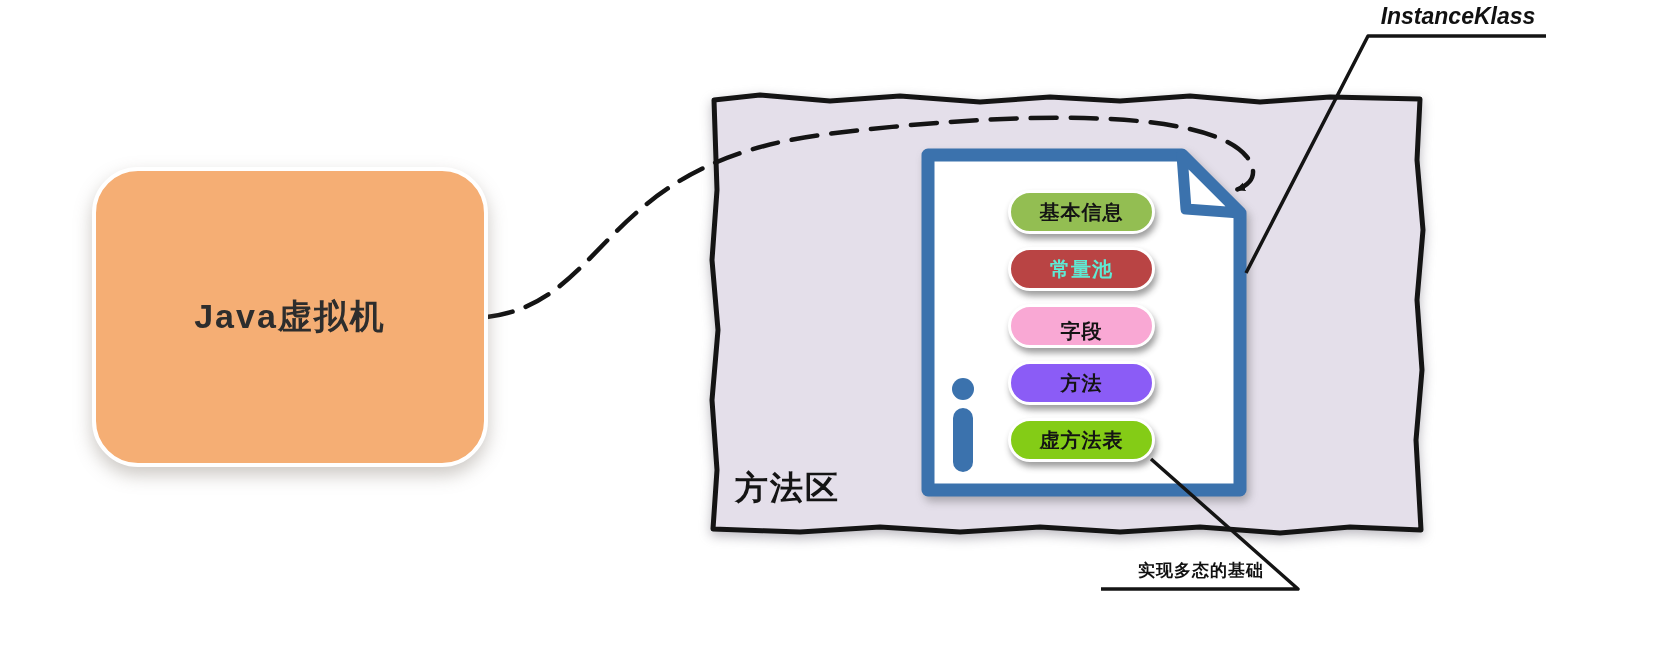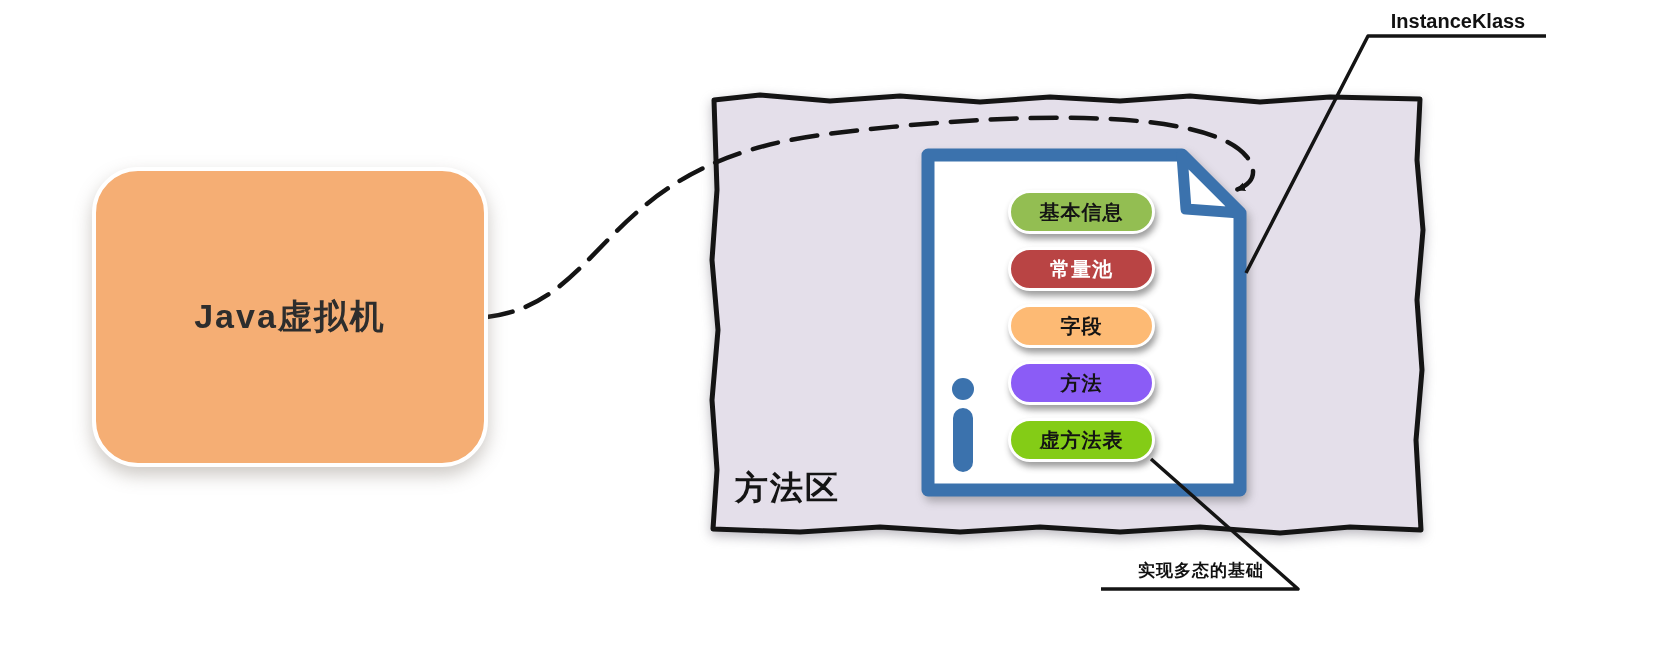--- a/index.html
+++ b/index.html
@@ -27,21 +27,21 @@
   .pill{
     width:147px;height:44px;box-sizing:border-box;
     border:3px solid #ffffff;border-radius:24px;
     display:flex;align-items:center;justify-content:center;
     box-shadow:2px 5px 6px rgba(40,40,40,.45);
     font-size:20px;font-weight:bold;letter-spacing:1px;
   }
   .anno-label{
     font-weight:bold;color:#111111;text-align:center;z-index:3;
   }
-  .anno-top{left:1370px;top:10px;width:176px;font-size:20px;}
+  .anno-top{left:1370px;top:3px;width:176px;font-size:23px;font-style:italic;}
   .anno-bottom{left:1106px;top:559px;width:190px;font-size:17px;letter-spacing:1px;}
 </style>
 </head>
 <body>
 
 <div class="canvas">
 
   <svg class="abs layer" width="1679" height="650" viewBox="0 0 1679 650">
     <defs>
       <marker id="arrowhead" markerWidth="11" markerHeight="10" refX="9" refY="4.5" orient="auto" markerUnits="userSpaceOnUse">
@@ -73,23 +73,23 @@
 
   <div class="abs jvm-box" style="background: rgb(245, 174, 116);">
     <span>Java虚拟机</span>
   </div>
 
   <div class="abs pill-stack">
       <div class="pill" style="background: rgb(147, 190, 82);">
         <span style="color: rgb(20, 20, 20);">基本信息</span>
       </div>
       <div class="pill" style="background: rgb(185, 68, 68);">
-        <span style="color: #ffffff;">常量池</span>
+        <span style="color: #5eead4;">常量池</span>
       </div>
-      <div class="pill" style="background: #fdba74;">
+      <div class="pill" style="background: #f9a8d4; align-items: flex-end;">
         <span style="color: rgb(20, 20, 20);">字段</span>
       </div>
       <div class="pill" style="background: #8b5cf6;">
         <span style="color: rgb(20, 20, 20);">方法</span>
       </div>
       <div class="pill" style="background: #84cc16;">
         <span style="color: rgb(20, 20, 20);">虚方法表</span>
       </div>
     </div>
 

